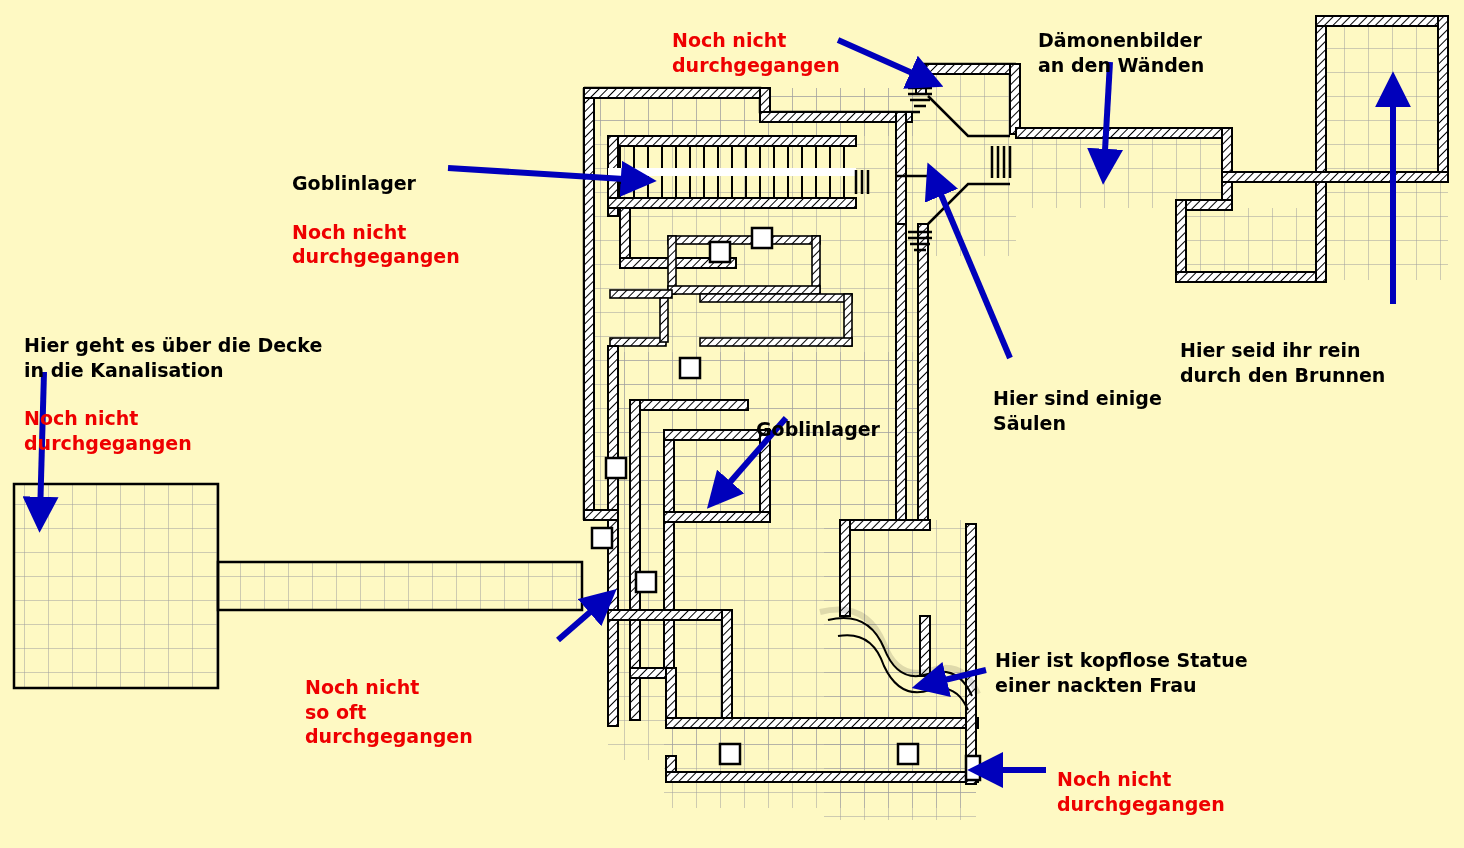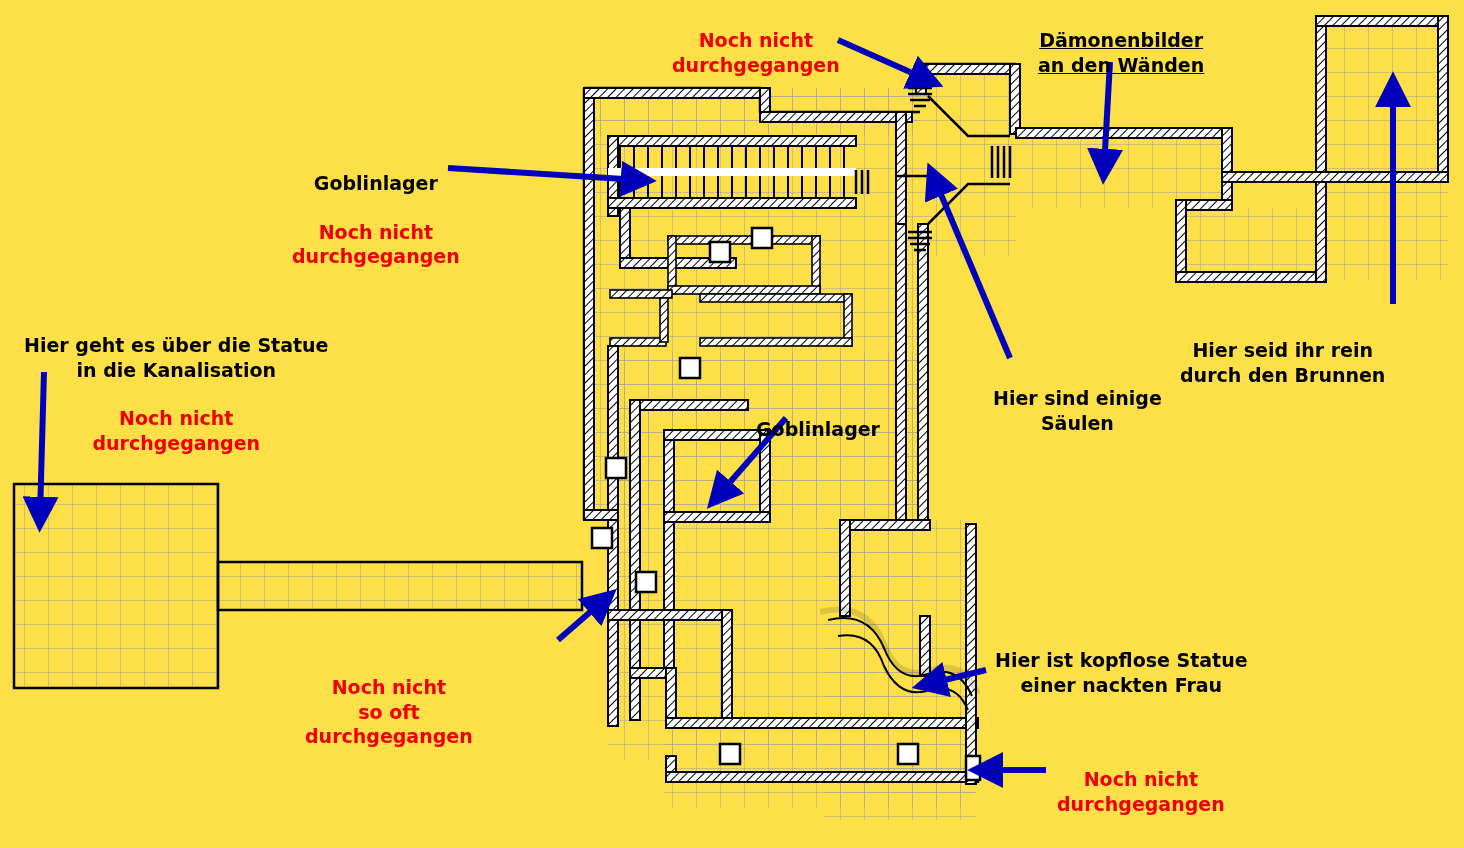--- a/index.html
+++ b/index.html
@@ -4,24 +4,23 @@
 <style>
   html, body {
     margin: 0;
     padding: 0;
     background: #ffffff;
   }
   #page {
     position: relative;
     width: 1464px;
     height: 848px;
-    background: #fde047;
+    background: #fef9c3;
     overflow: hidden;
     font-family: "DejaVu Sans", sans-serif;
-    text-align: center;
   }
   #map-svg {
     position: absolute;
     left: 0;
     top: 0;
     width: 1464px;
     height: 848px;
   }
   .annot {
     position: absolute;
@@ -184,33 +183,33 @@
       <line x1="986" y1="670" x2="928" y2="684"></line>
       <line x1="1046" y1="770" x2="984" y2="770"></line>
     </g>
   </svg>
 
   <div class="annot" style="left:672px; top:4px;">
     <span class="red-part">Noch nicht
 durchgegangen</span>
   </div>
 
-  <div class="annot" style="left:1038px; top:4px;text-decoration:underline;">
+  <div class="annot" style="left:1038px; top:4px;">
     <span class="black-part">Dämonenbilder
 an den Wänden</span>
   </div>
 
   <div class="annot" style="left:292px; top:147px;">
     <span class="black-part">Goblinlager</span>
     <span class="red-part">Noch nicht
 durchgegangen</span>
   </div>
 
   <div class="annot" style="left:24px; top:309px;">
-    <span class="black-part">Hier geht es über die Statue
+    <span class="black-part">Hier geht es über die Decke
 in die Kanalisation</span>
     <span class="red-part">Noch nicht
 durchgegangen</span>
   </div>
 
   <div class="annot" style="left:993px; top:362px;">
     <span class="black-part">Hier sind einige
 Säulen</span>
   </div>
 

